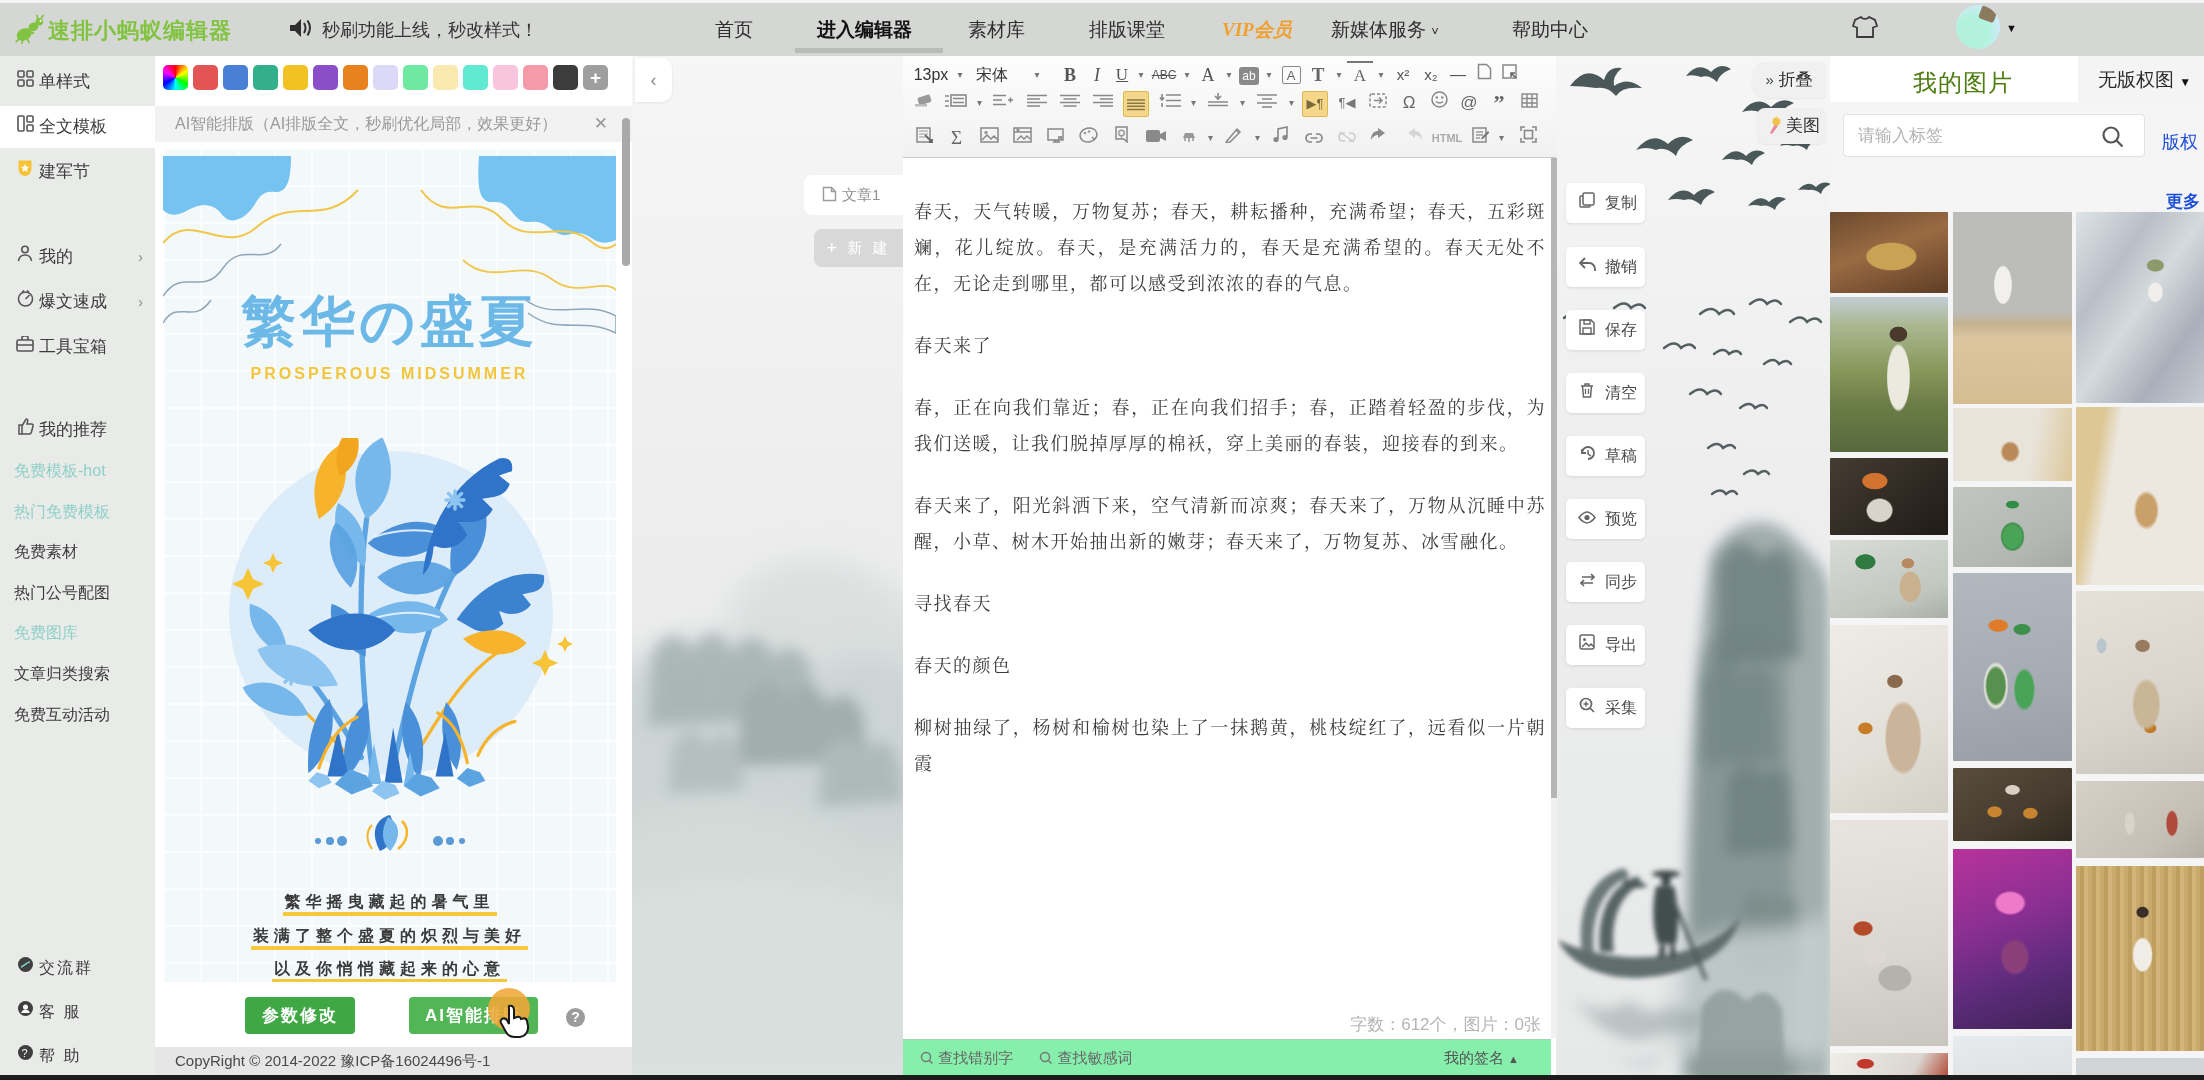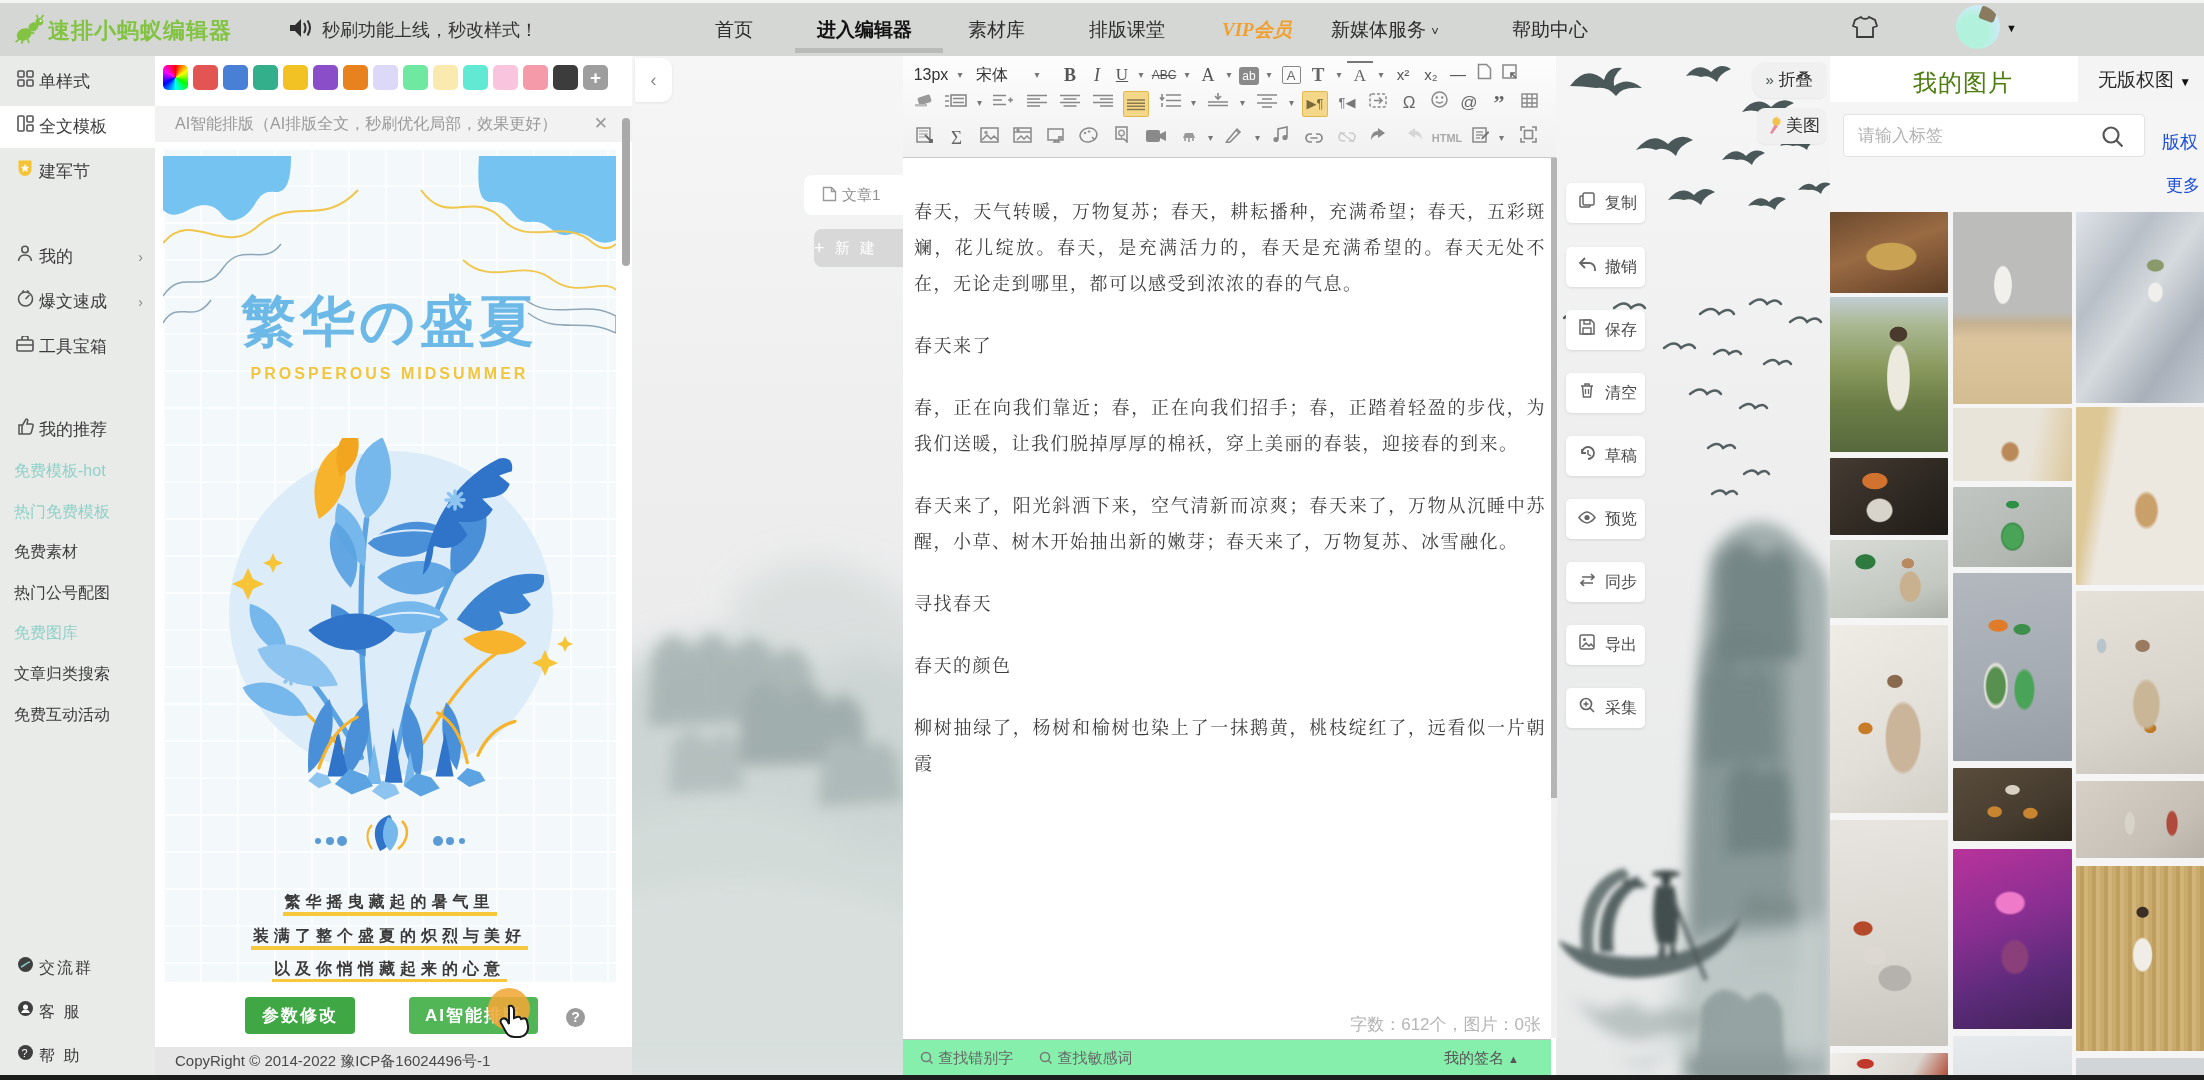--- a/index.html
+++ b/index.html
@@ -45,21 +45,21 @@
 #page{position:absolute;left:0;top:102px;width:648px;height:881px;background:#fff;overflow:hidden}
 #etext{position:absolute;left:11px;top:36px;width:632px;font-family:"Liberation Serif","Noto Serif CJK SC",serif;font-size:18px;line-height:36px;letter-spacing:1.5px;color:#3d3d3d;text-align:justify}
 #etext p{margin:0 0 26px 0}
 #wcount{position:absolute;right:10px;top:855px;font-size:17px;color:#b5b5b5}
 #edbottom{position:absolute;left:0;top:983px;width:648px;height:36px;background:#86efac;border-top:1px dotted #bbb;font-size:15px;color:#666;line-height:36px}
 #escroll{position:absolute;left:1551px;top:158px;width:6px;height:880px;background:#f0f0f0}
 #escrollthumb{position:absolute;left:0;top:0;width:6px;height:640px;background:#b5b5b5}
 
 #ftabbg{position:absolute;left:804px;top:175px;width:99px;height:40px;background:#fff;border-radius:8px 0 0 8px}
 #ftab{position:absolute;left:822px;top:186px;color:#909090;font-size:15px}
-#newbtn{position:absolute;left:814px;top:229px;width:89px;height:38px;background:#d8d8d8;border-radius:8px 0 0 8px;color:#fff;font-size:15px;line-height:38px;text-align:left;letter-spacing:3px}
+#newbtn{position:absolute;left:814px;top:229px;width:89px;height:38px;background:#d8d8d8;border-radius:8px 0 0 8px;color:#fff;font-size:15px;line-height:38px;text-align:center;letter-spacing:3px}
 
 .fbtn{position:absolute;left:1566px;width:79px;height:40px;background:#fff;border-radius:5px;box-shadow:0 1px 3px rgba(0,0,0,.10);font-size:16px;color:#4a4a4a;line-height:40px}
 .fbtn .fi{display:inline-block;width:20px;margin:0 8px 0 11px;text-align:center;color:#666}
 #fold{position:absolute;left:1752px;top:62px;width:74px;height:36px;background:#f0f0f0;border-radius:14px 6px 6px 14px;font-size:17px;color:#333;line-height:36px;text-align:center;box-shadow:0 1px 2px rgba(0,0,0,.06)}
 #meitu{position:absolute;left:1757px;top:108px;width:69px;height:36px;background:#f0f0f0;border-radius:8px;font-size:17px;color:#333;line-height:36px;box-shadow:0 1px 2px rgba(0,0,0,.06)}
 
 #rpanel{position:absolute;left:1830px;top:56px;width:374px;height:1024px;background:#f5f5f5}
 #rphead{position:absolute;left:0;top:0;width:374px;height:46px;background:#fff}
 #rpsearch{position:absolute;left:13px;top:58px;width:302px;height:43px;background:#fff;border:1px solid #e2e2e2;border-radius:4px;color:#b3b3b3;font-size:17px;line-height:41px;padding-left:14px}
 .orange{color:#1d4ed8}
@@ -666,21 +666,21 @@
  <div id="rphead"></div>
     <div style="position:absolute;left:248px;top:0;width:126px;height:46px;background:#f4f4f4"></div>
  <div style="position:absolute;left:83px;top:11px;font-size:24px;color:#4d7c0f;letter-spacing:1px">我的图片</div>
  <div style="position:absolute;left:268px;top:11px;font-size:19px;color:#2b2b2b">无版权图 <span style="font-size:12px;color:#111">▼</span></div>
  <div id="rpsearch">请输入标签</div>
  <svg width="24" height="24" viewBox="0 0 24 24" style="position:absolute;left:271px;top:69px">
       <circle cx="10" cy="10" r="7.5" fill="none" stroke="#555" stroke-width="2.2"></circle>
       <path d="M15.5 15.5 l6 6" stroke="#555" stroke-width="2.2"></path>
     </svg>
  <div class="orange" style="position:absolute;left:332px;top:74px;font-size:18px">版权</div>
- <div class="orange" style="position:absolute;left:336px;top:118px;font-size:17px;font-weight:normal">更多</div>
+ <div class="orange" style="position:absolute;left:336px;top:134px;font-size:17px;font-weight:bold">更多</div>
  <div id="photos">
   <div class="ph" style="left:0;top:0;width:118px;height:81px;background:radial-gradient(ellipse 40px 22px at 52% 55%,#c9a254 0 60%,transparent 65%),linear-gradient(160deg,#6b4a2e,#9a6b43 45%,#7a5233 75%,#5d3d24)"></div>
   <div class="ph" style="left:0;top:85px;width:118px;height:155px;background:radial-gradient(ellipse 18px 52px at 58% 52%,#ece9df 0 60%,transparent 66%),radial-gradient(ellipse 14px 12px at 58% 24%,#4a3a2e 0 60%,transparent 66%),linear-gradient(180deg,#c2cdd4 0,#aab892 18%,#8a9a5e 45%,#6b7d46 70%,#57693c)"></div>
   <div class="ph" style="left:0;top:246px;width:118px;height:77px;background:radial-gradient(ellipse 20px 13px at 38% 30%,#d2722f 0 60%,transparent 66%),radial-gradient(ellipse 22px 20px at 42% 68%,#d8d4cc 0 55%,transparent 62%),linear-gradient(140deg,#453c32,#2e2822 60%,#1f1b16)"></div>
   <div class="ph" style="left:0;top:328px;width:118px;height:78px;background:radial-gradient(ellipse 16px 12px at 30% 28%,#2f7a3e 0 60%,transparent 66%),radial-gradient(ellipse 18px 26px at 68% 60%,#c9b18f 0 55%,transparent 62%),radial-gradient(ellipse 10px 8px at 66% 30%,#b98a62 0 60%,transparent 66%),linear-gradient(160deg,#d8dbd6,#c2c7c0 70%,#a9aea6)"></div>
   <div class="ph" style="left:0;top:413px;width:118px;height:188px;background:radial-gradient(ellipse 30px 60px at 62% 60%,#cbb59a 0 55%,transparent 62%),radial-gradient(ellipse 11px 9px at 30% 55%,#c77c28 0 60%,transparent 70%),radial-gradient(ellipse 13px 11px at 55% 30%,#8a6a4e 0 55%,transparent 64%),linear-gradient(150deg,#efece6,#e2dfd8 60%,#d2cfc7)"></div>
   <div class="ph" style="left:0;top:608px;width:118px;height:226px;background:radial-gradient(ellipse 16px 12px at 28% 48%,#b54a2a 0 55%,transparent 64%),radial-gradient(ellipse 28px 22px at 55% 70%,#b5b1ac 0 55%,transparent 62%),radial-gradient(ellipse 20px 16px at 38% 60%,#ddd8d2 0 55%,transparent 64%),linear-gradient(170deg,#e8e5e0,#d9d6d0 60%,#c9c5bf)"></div>
   <div class="ph" style="left:0;top:841px;width:118px;height:27px;background:radial-gradient(ellipse 14px 8px at 30% 40%,#c0392b 0 55%,transparent 66%),linear-gradient(120deg,#f0eeea,#dad5cf 70%,#b0452e)"></div>
   <div class="ph" style="left:123px;top:0;width:119px;height:192px;background:radial-gradient(ellipse 14px 30px at 42% 38%,#f2f0ec 0 60%,transparent 66%),linear-gradient(180deg,#bcbcba 0 52%,#c5b291 58%,#dcc49e 66%,#d5bd92 100%)"></div>
   <div class="ph" style="left:123px;top:196px;width:119px;height:73px;background:radial-gradient(ellipse 18px 20px at 48% 60%,#b98a58 0 40%,transparent 55%),linear-gradient(100deg,#e9e4da 65%,#dcc79a)"></div>

